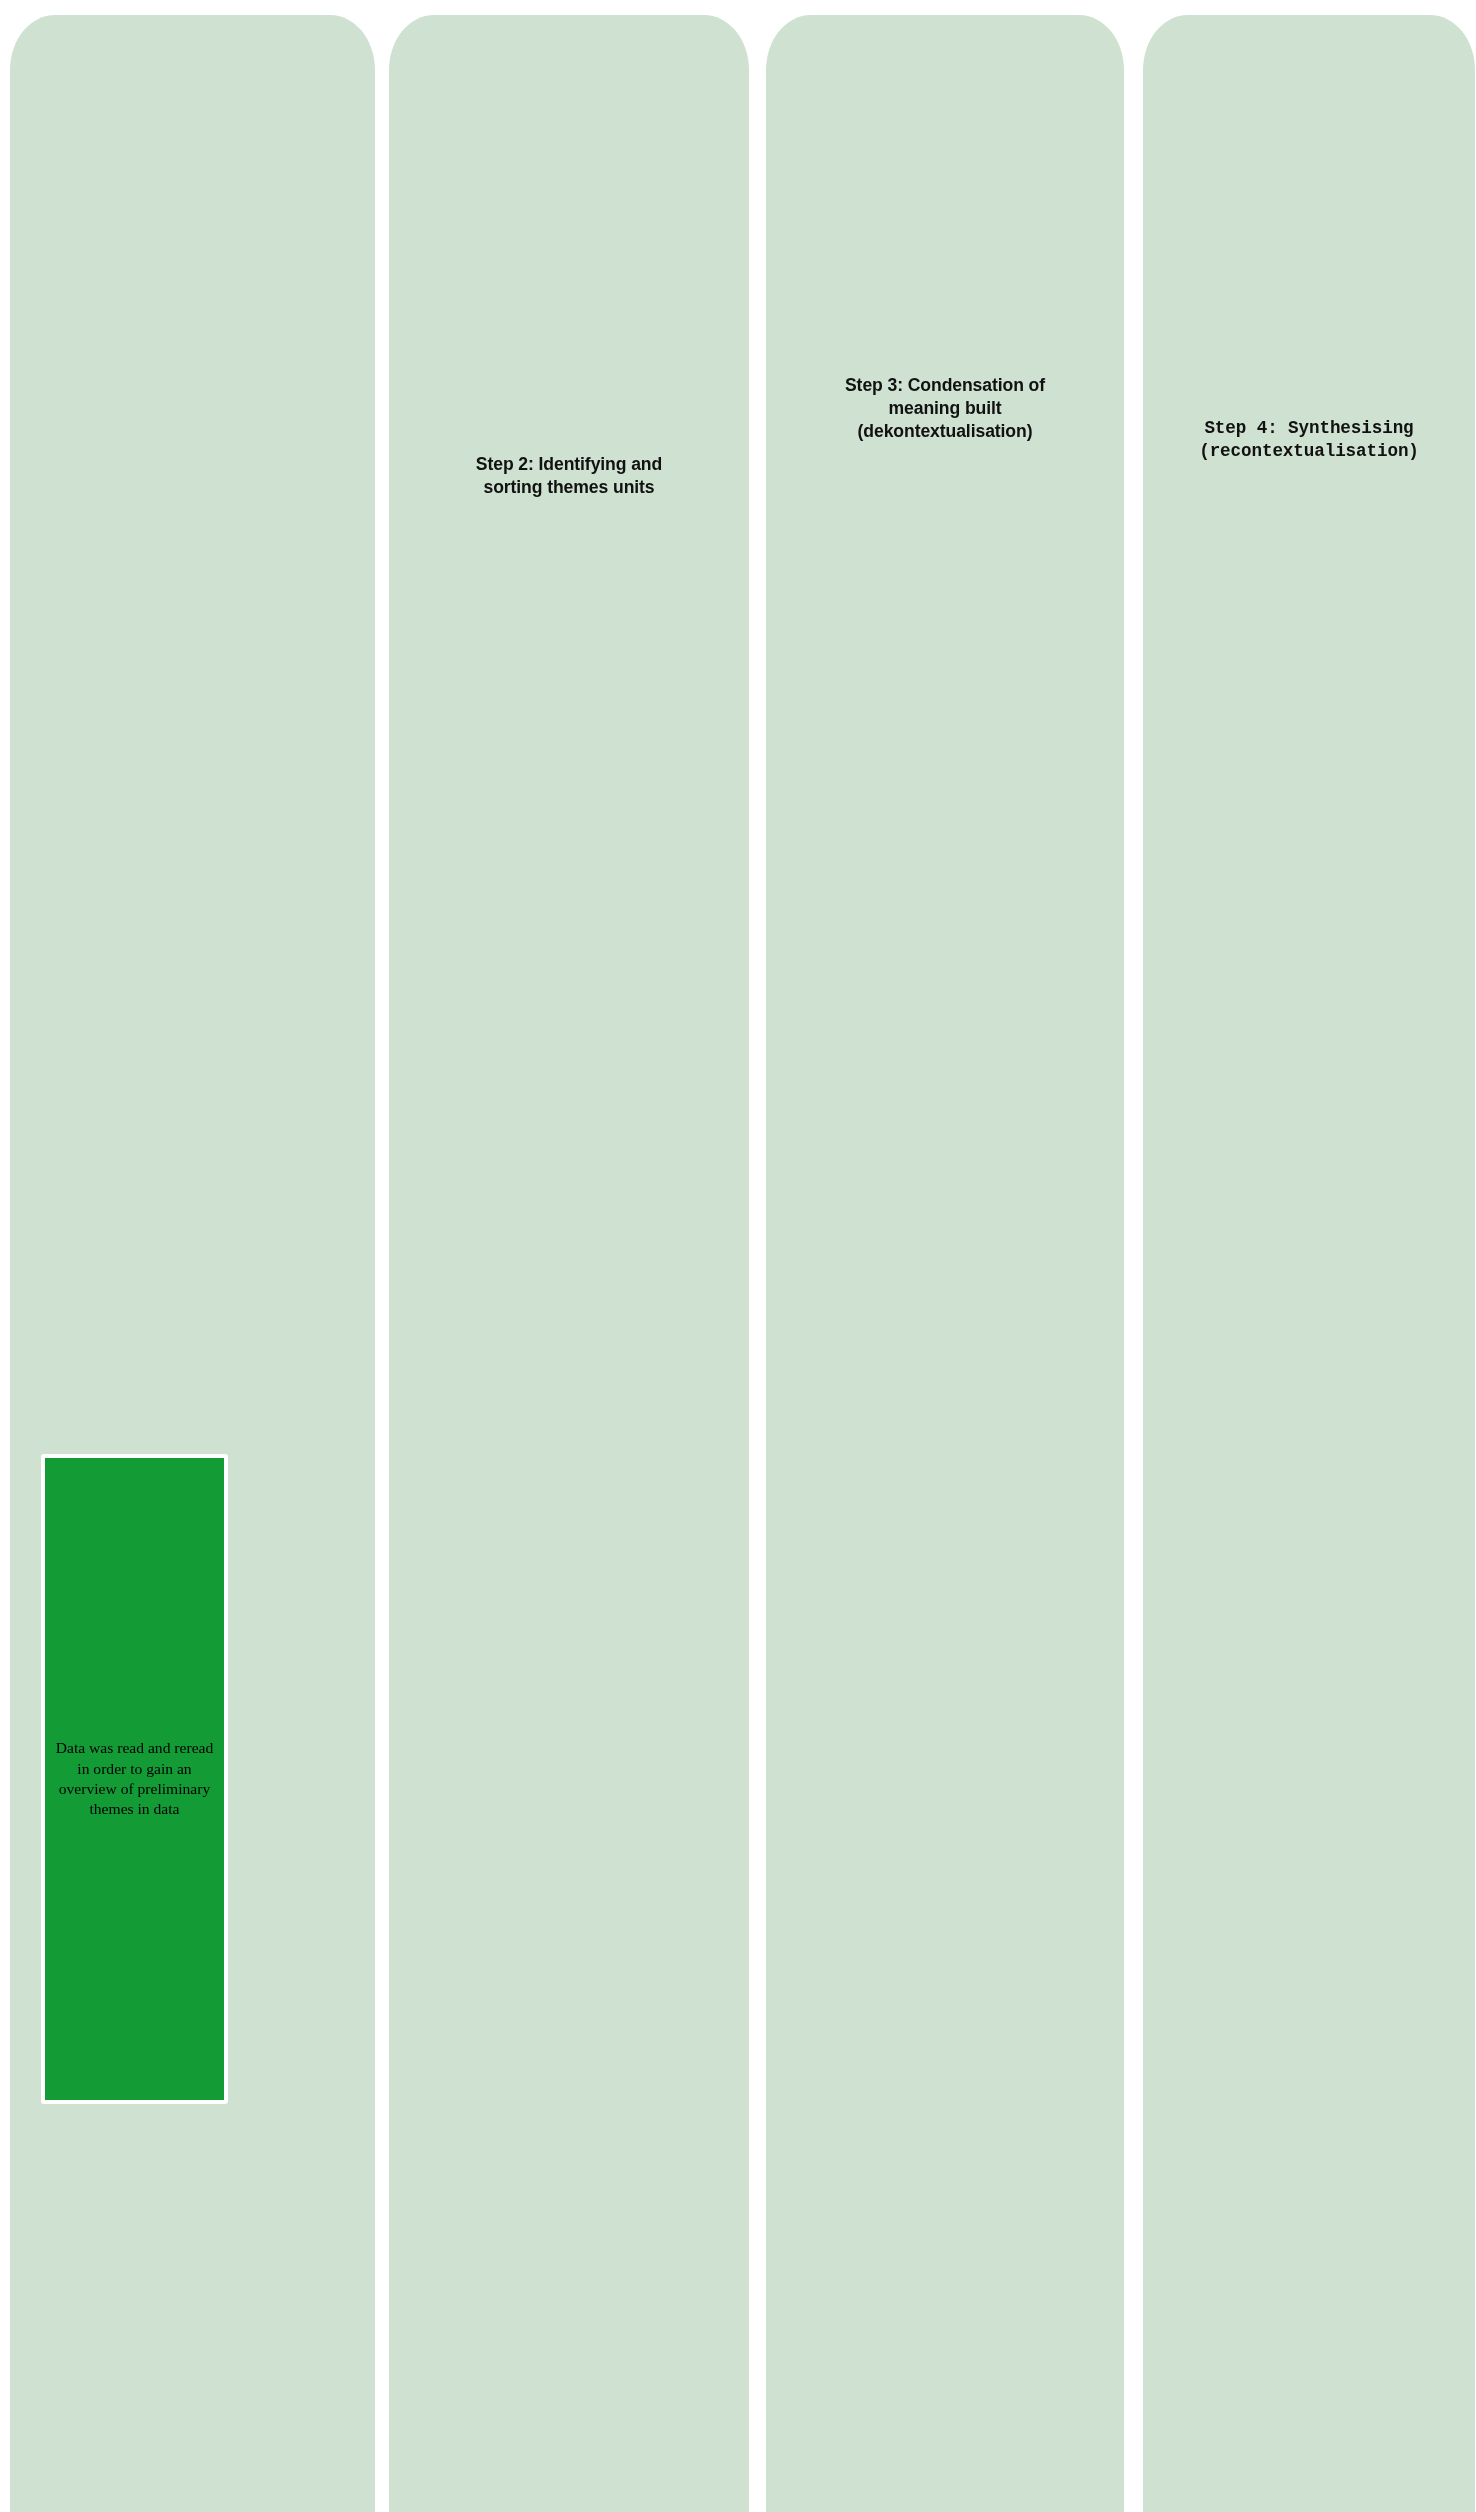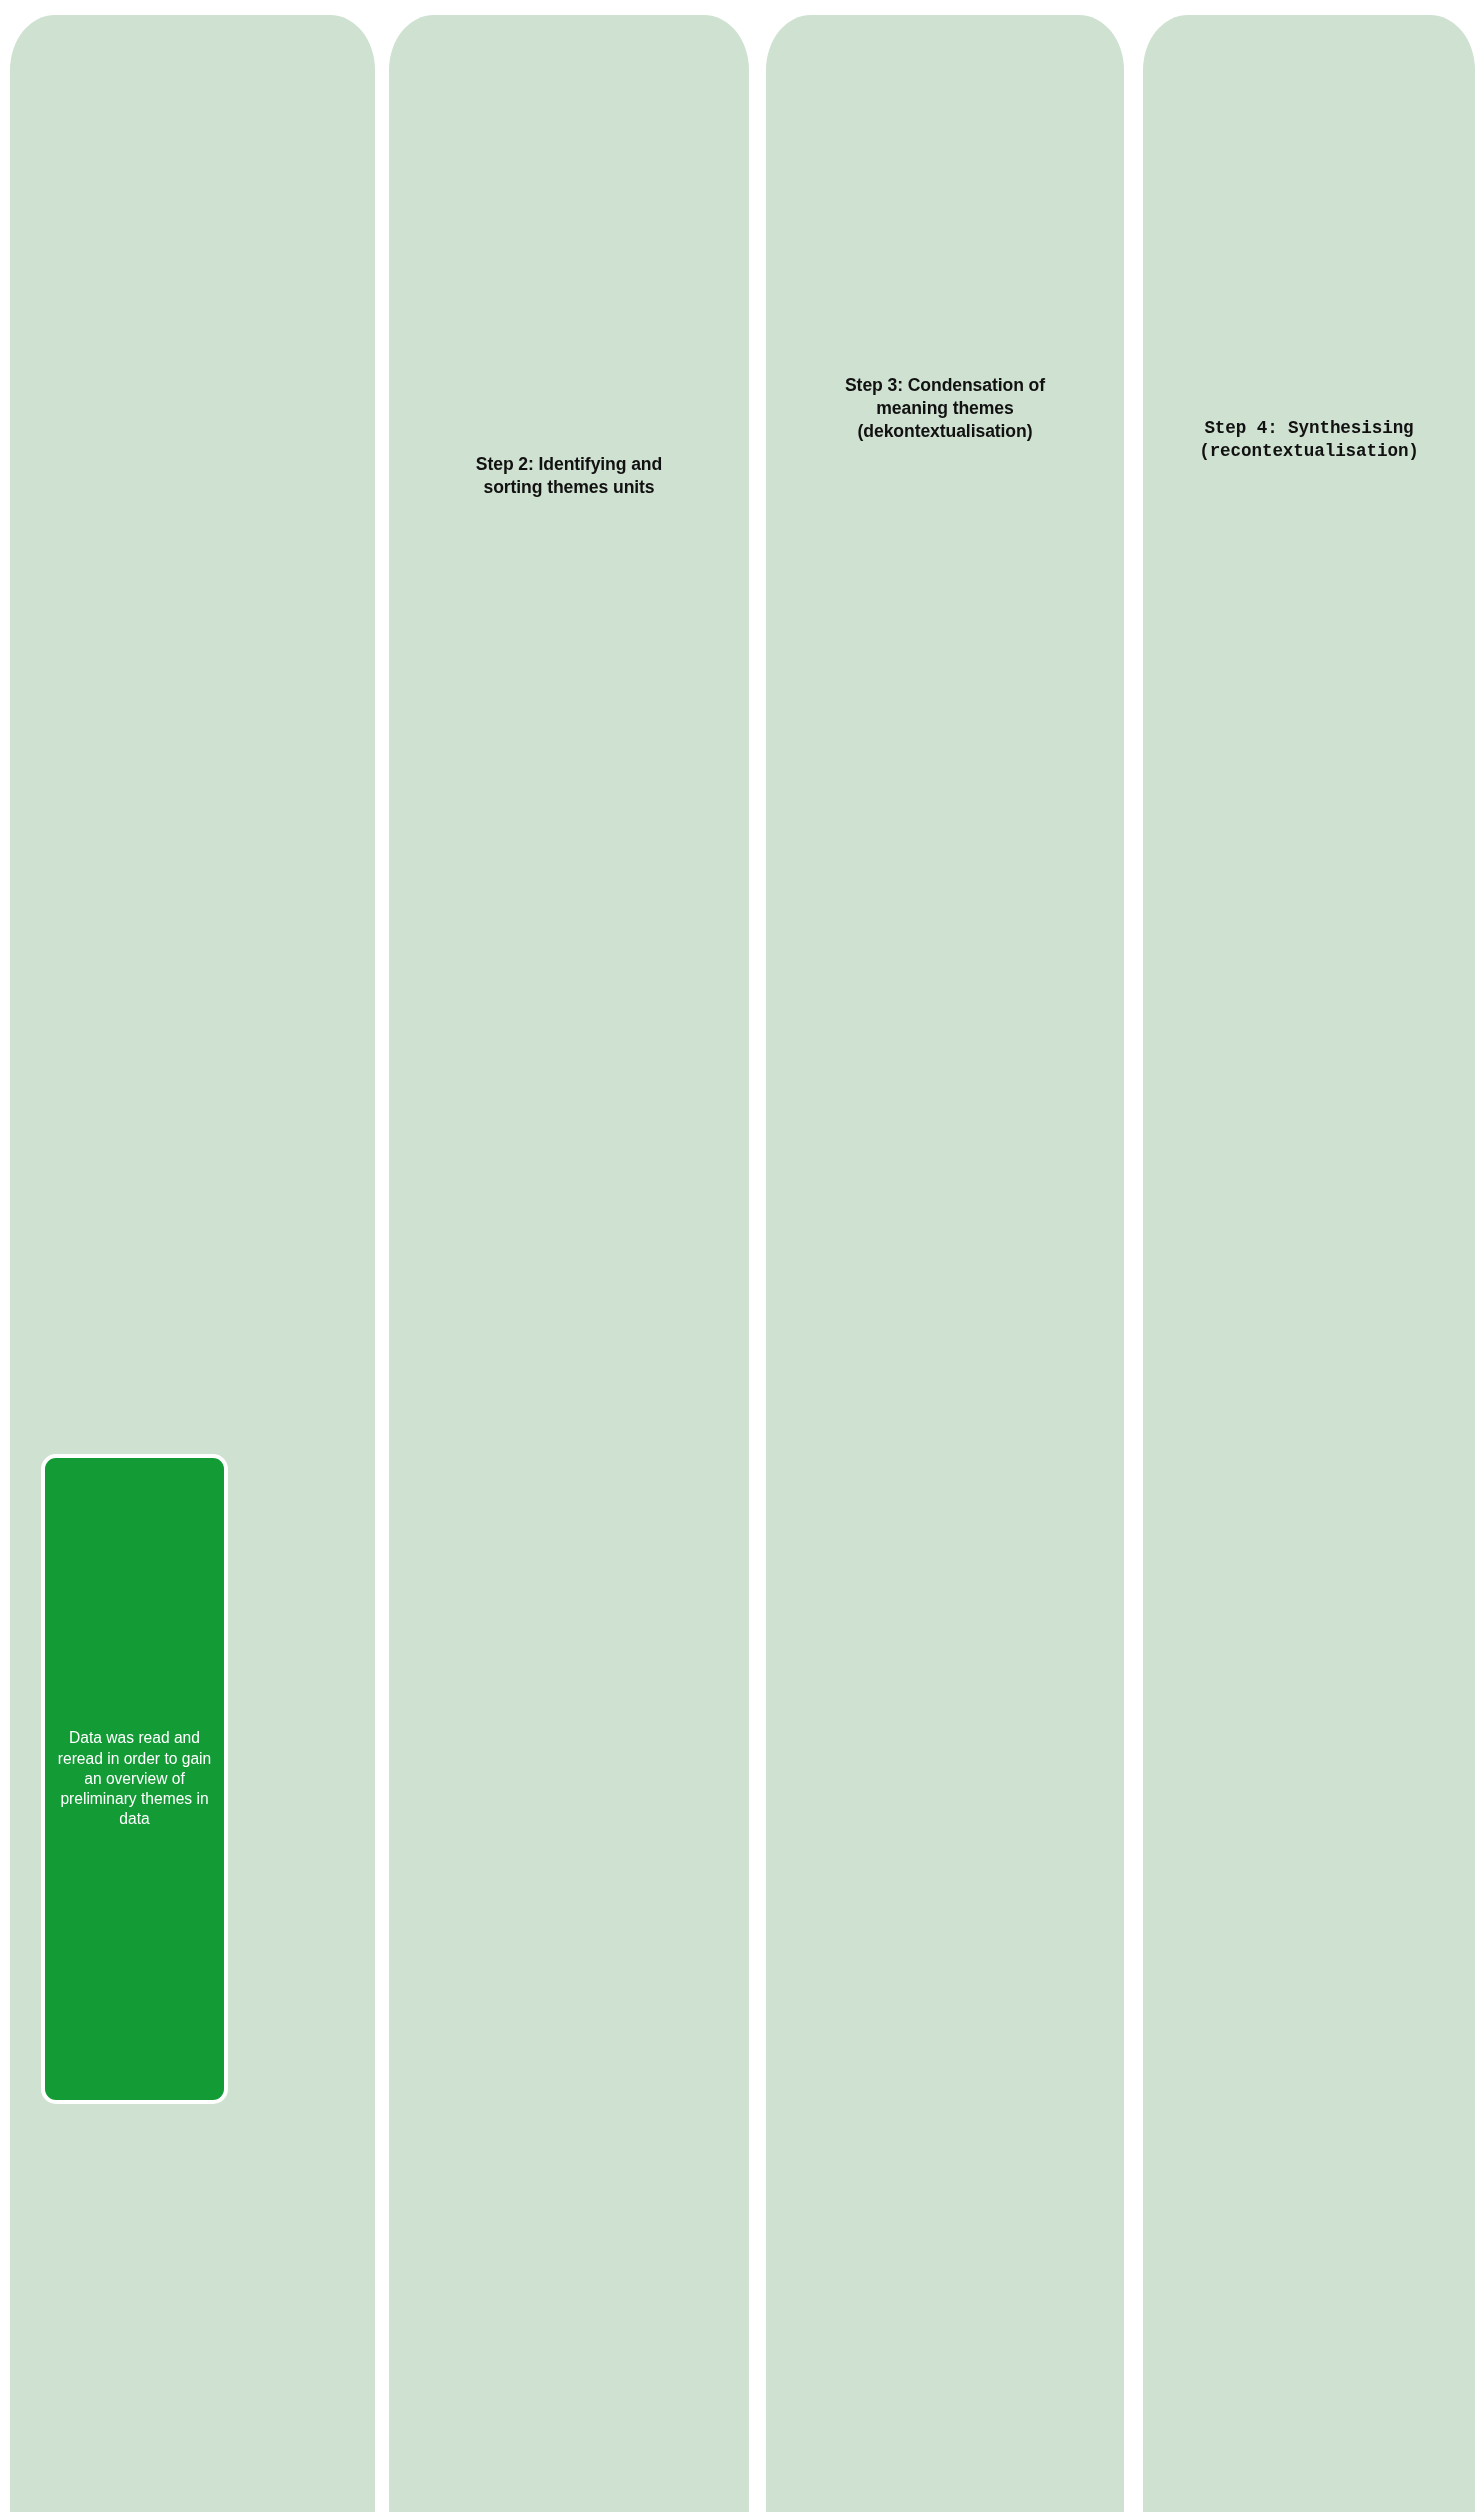--- a/index.html
+++ b/index.html
@@ -48,30 +48,31 @@
   }
   .col-1 .step-label { top: 372px; padding: 0 20px; box-sizing: border-box; }
   .col-2 .step-label { top: 402px; padding: 0 15px; box-sizing: border-box; margin-top: 36px; }
   .col-3 .step-label { top: 359px; padding: 0 3px; box-sizing: border-box; }
   .col-4 .step-label { top: 402px; padding: 0 7px; box-sizing: border-box; font-family: Liberation Mono, monospace; }
 
   .gbox {
     position: absolute;
     background: #139b36;
     border: 4.5px solid #ffffff;
-    border-radius: 15px;
+    border-radius: 3px;
     box-sizing: border-box;
-    color: #ffffff;
+    color: #000000;
     font-size: 15.6px;
     line-height: 1.30;
     text-align: center;
     display: flex;
     flex-direction: column;
     justify-content: center;
     padding: 11px 7px;
+    font-family: Liberation Serif, serif;
   }
   .gbox p {
     margin: 0 0 10.6px 0;
   }
   .gbox p:last-child { margin-bottom: 0; }
 
   
   .c1-box {
     left: 31px;
     top: 1439px;
@@ -121,21 +122,21 @@
       <p>-Sorces of help in adulthood</p>
       <p>-Being pregnant</p>
       <p>-Receiving antenatal care</p>
       <p>-Giving birth and becoming a mother</p>
     </div>
   </div>
 
   <div class="column col-3">
     <div class="step-label">
       <span>Step 3: Condensation of</span><br>
-      <span>meaning themes</span><br>
+      <span>meaning built</span><br>
       <span>(dekontextualisation)</span>
     </div>
 
   </div>
 
   <div class="column col-4">
     <div class="step-label">
       <span>Step 4: Synthesising</span><br>
       <span>(recontextualisation)</span>
     </div>

